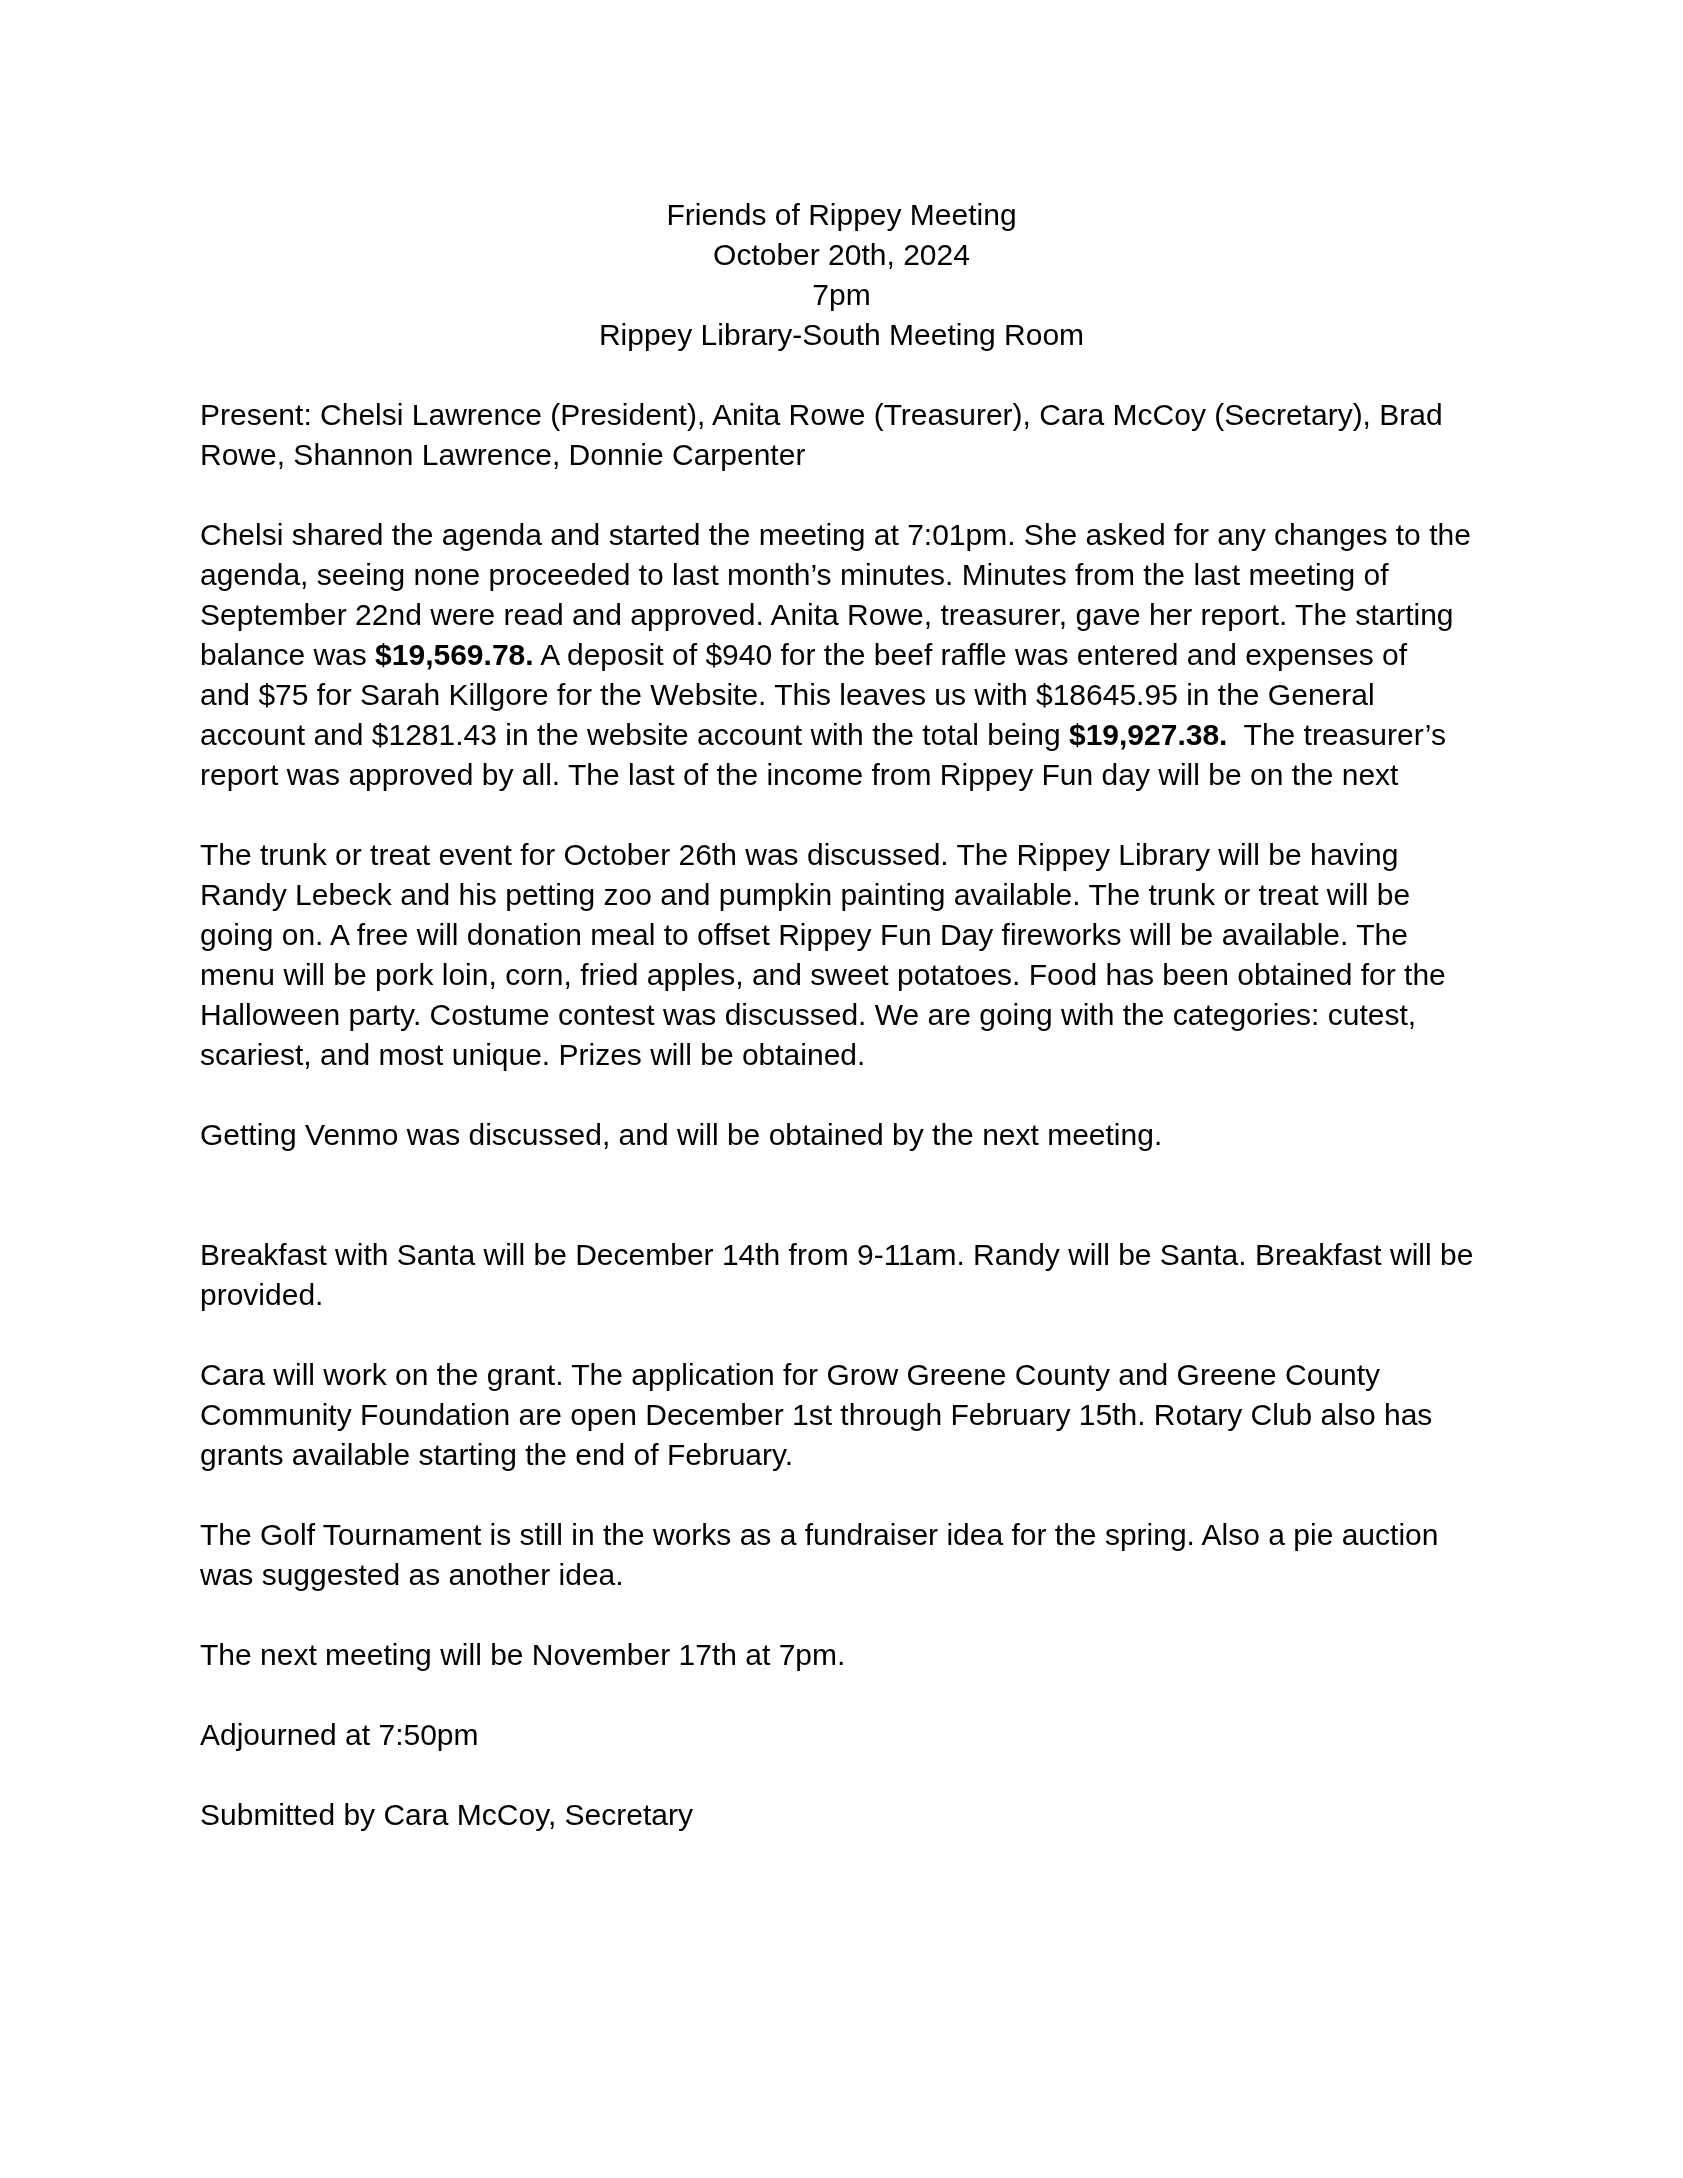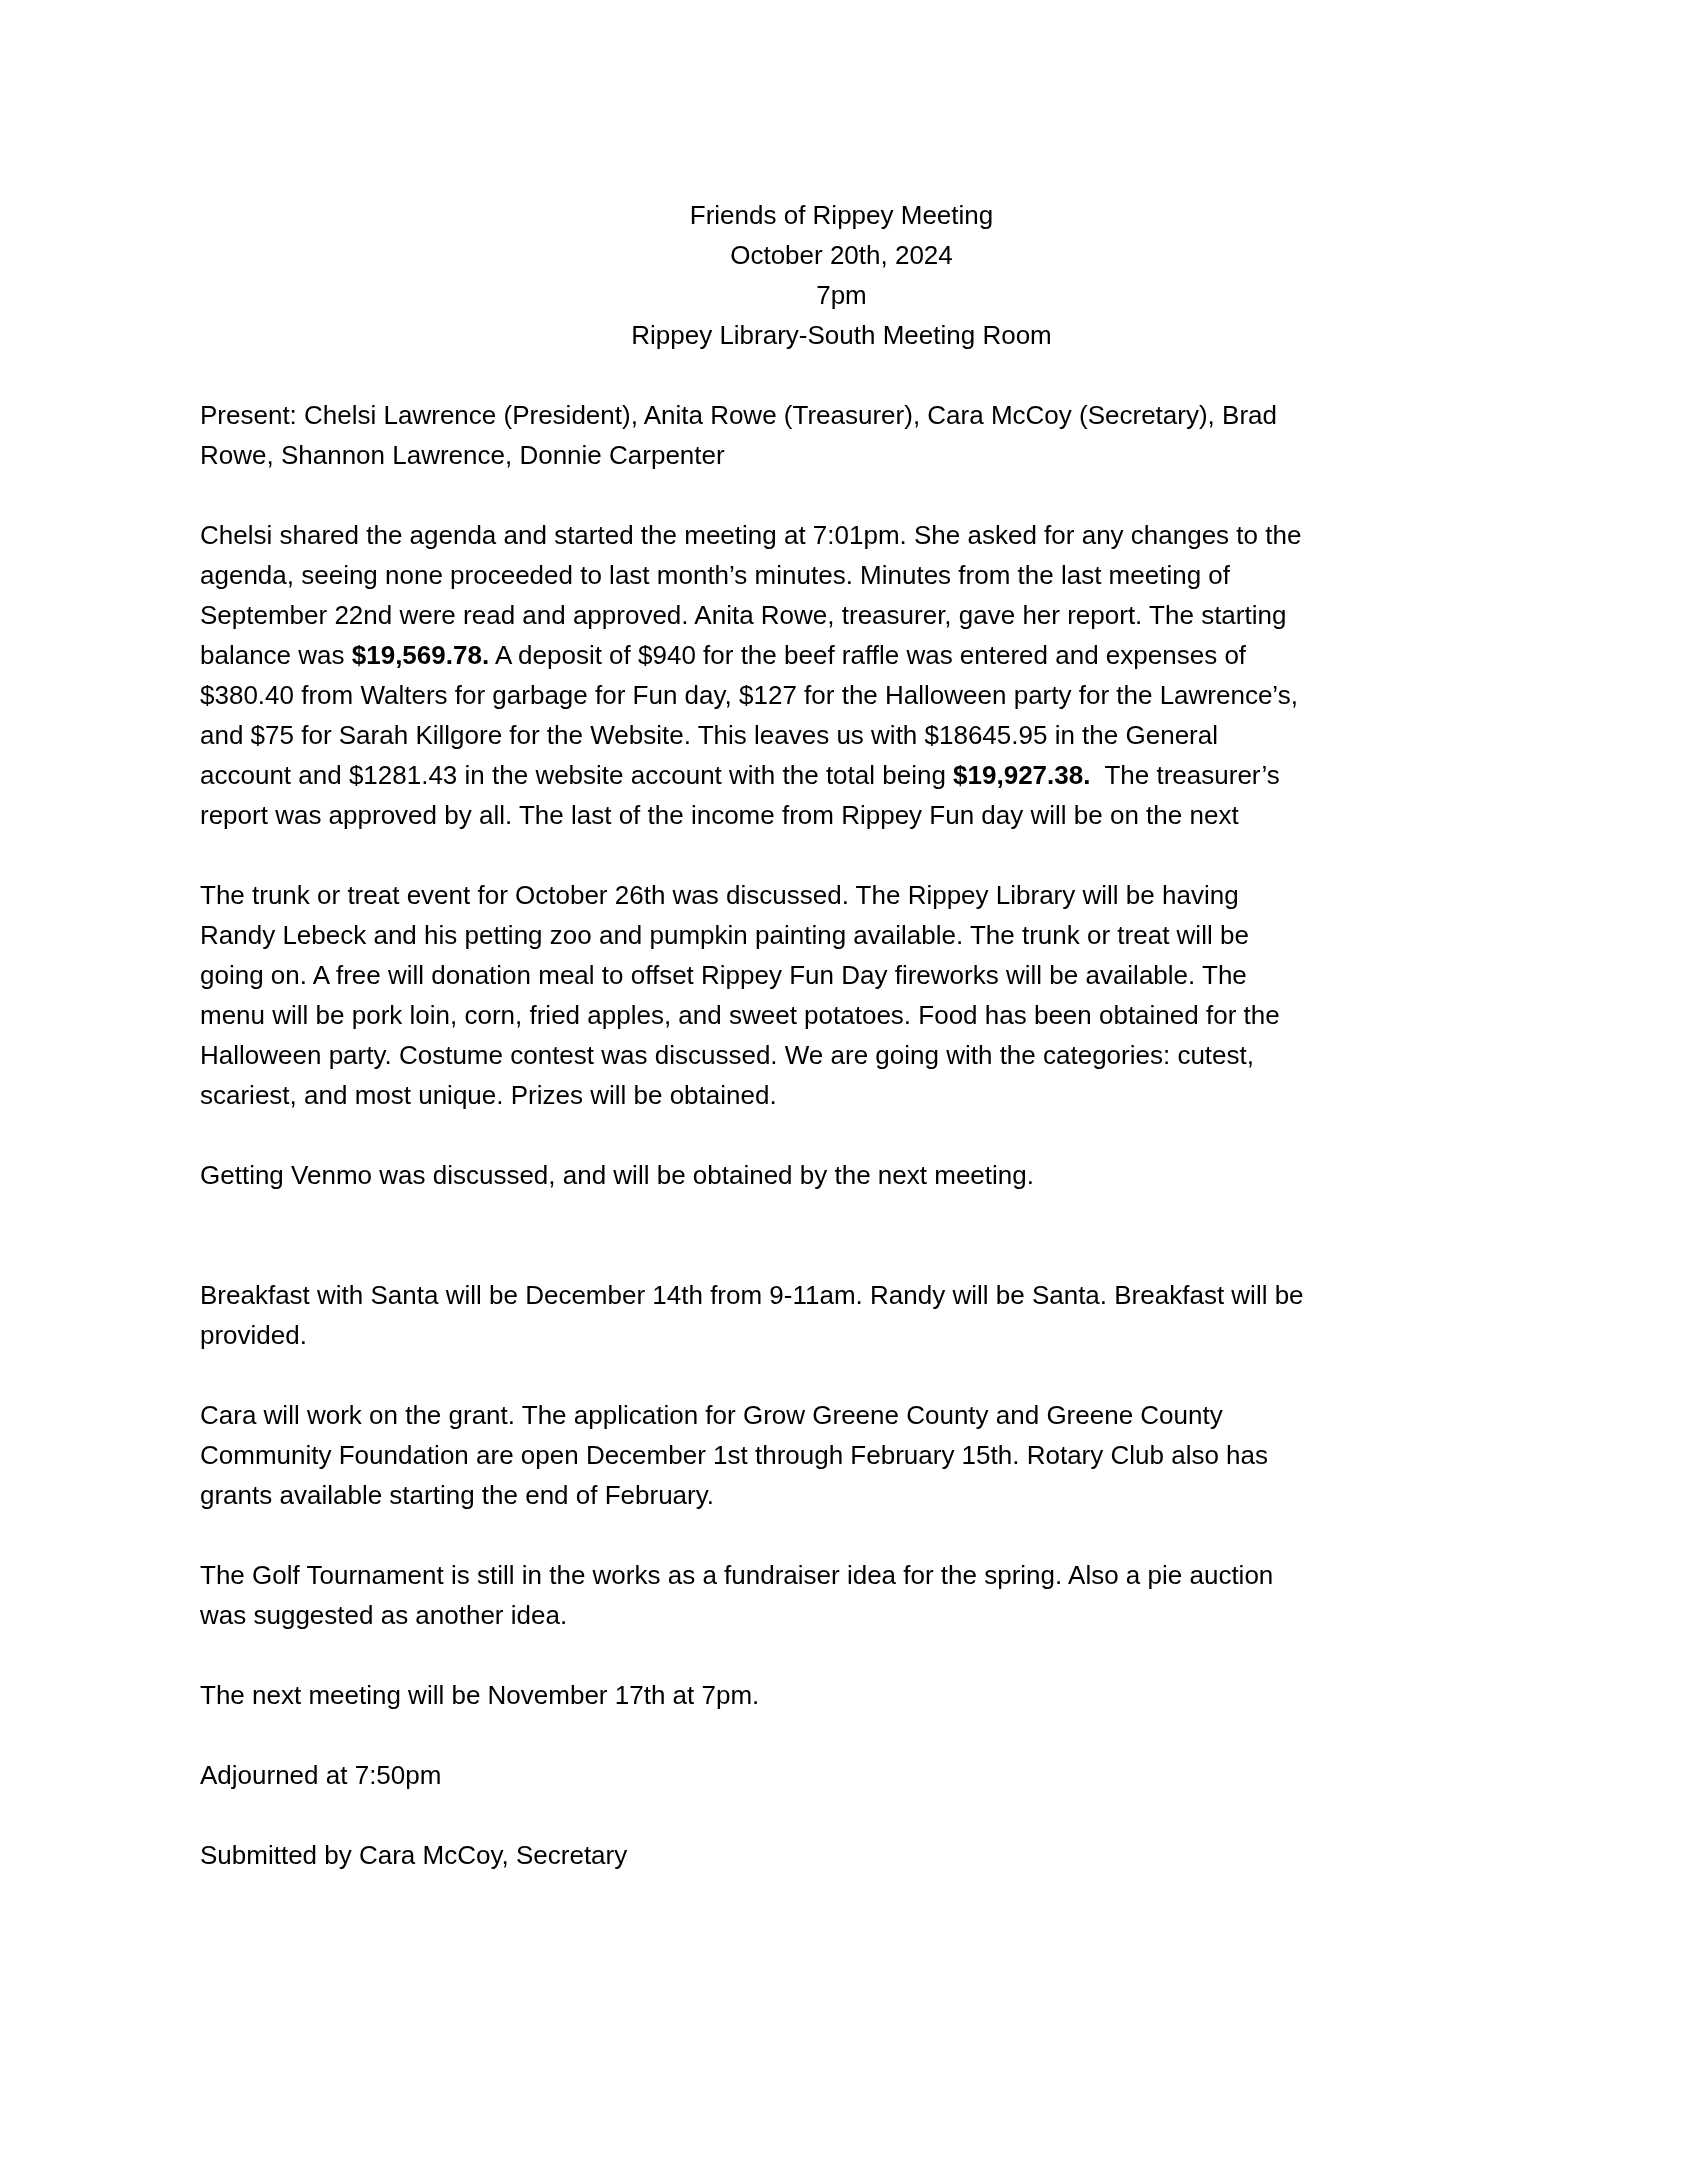--- a/index.html
+++ b/index.html
@@ -20,21 +20,21 @@
     width: 1683px;
     height: 2178px;
     background: #ffffff;
   }
   .text-area {
     position: absolute;
     left: 200px;
     top: 195px;
     width: 1283px;
     font-family: "Liberation Sans", sans-serif;
-    font-size: 26px;
+    font-size: 30px;
     line-height: 40px;
     color: #000000;
   }
   .line {
     display: block;
     height: 40px;
     white-space: pre;
   }
   .center { text-align: center; }
   .blank { height: 40px; }
@@ -56,21 +56,20 @@
         <div class="paragraph">
           <div class="line"><span>Present: Chelsi Lawrence (President), Anita Rowe (Treasurer), Cara McCoy (Secretary), Brad</span></div>
           <div class="line"><span>Rowe, Shannon Lawrence, Donnie Carpenter</span></div>
         </div>
         <div class="blank"></div>
         <div class="paragraph">
           <div class="line"><span>Chelsi shared the agenda and started the meeting at 7:01pm. She asked for any changes to the</span></div>
           <div class="line"><span>agenda, seeing none proceeded to last month’s minutes. Minutes from the last meeting of</span></div>
           <div class="line"><span>September 22nd were read and approved. Anita Rowe, treasurer, gave her report. The starting</span></div>
           <div class="line"><span>balance was </span><span class="bold">$19,569.78.</span><span> A deposit of $940 for the beef raffle was entered and expenses of</span></div>
-          <div class="line"><span>$380.40 from Walters for garbage for Fun day, $127 for the Halloween party for the Lawrence’s,</span></div>
           <div class="line"><span>and $75 for Sarah Killgore for the Website. This leaves us with $18645.95 in the General</span></div>
           <div class="line"><span>account and $1281.43 in the website account with the total being </span><span class="bold">$19,927.38.</span><span>  The treasurer’s</span></div>
           <div class="line"><span>report was approved by all. The last of the income from Rippey Fun day will be on the next</span></div>
         </div>
         <div class="blank"></div>
         <div class="paragraph">
           <div class="line"><span>The trunk or treat event for October 26th was discussed. The Rippey Library will be having</span></div>
           <div class="line"><span>Randy Lebeck and his petting zoo and pumpkin painting available. The trunk or treat will be</span></div>
           <div class="line"><span>going on. A free will donation meal to offset Rippey Fun Day fireworks will be available. The</span></div>
           <div class="line"><span>menu will be pork loin, corn, fried apples, and sweet potatoes. Food has been obtained for the</span></div>

